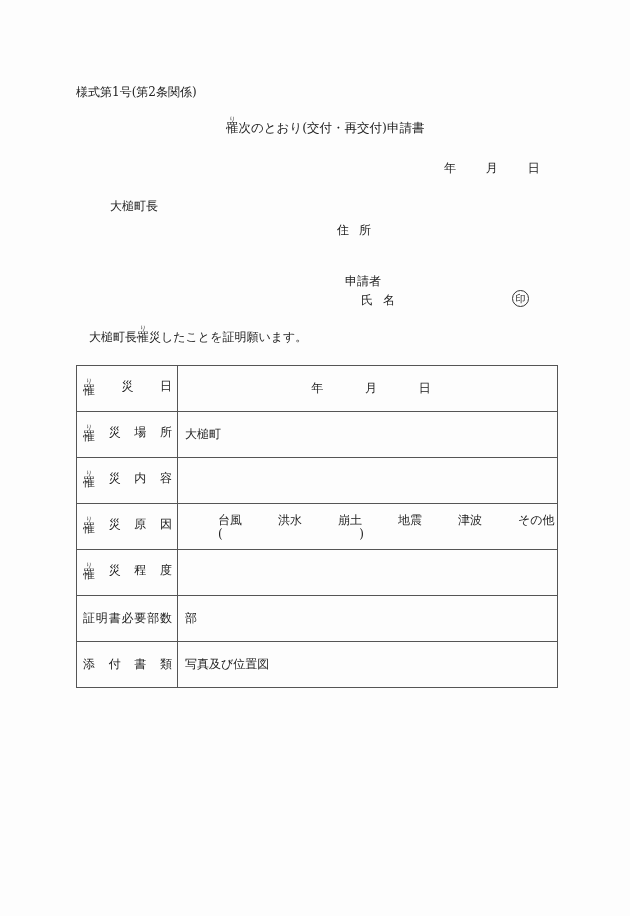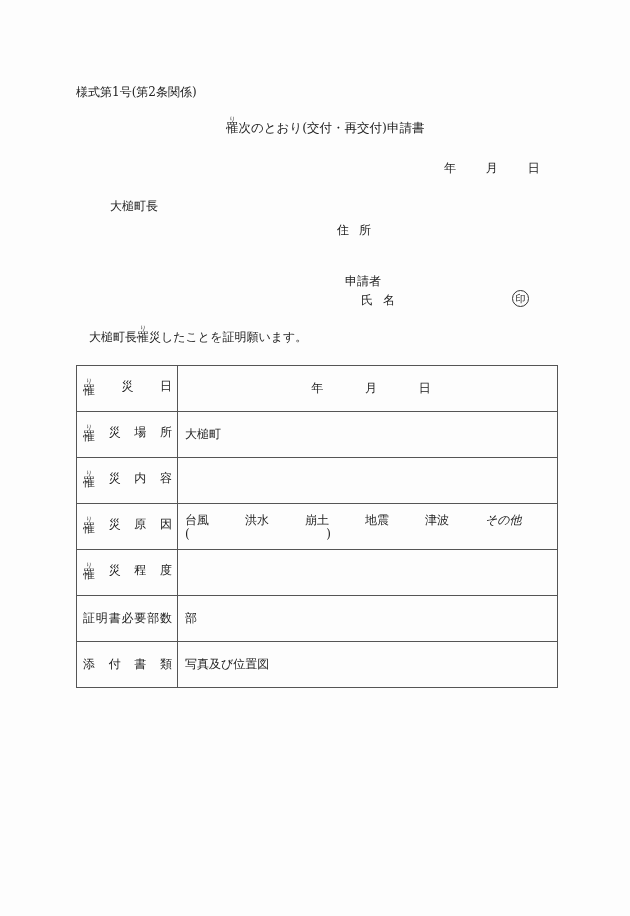--- a/index.html
+++ b/index.html
@@ -32,24 +32,24 @@
     }
     td.label { width: 100px; }
     td.label .lbl {
       display: flex; justify-content: space-between; padding: 0 5px 0 6px;
     }
     td.value { padding-left: 7px !important; }
     .date-cell { text-align: center; }
     .date-cell span { display: inline-block; margin: 0 19px; }
     .causes { display: flex; }
     .causes span { display: inline-block; width: 60px; }
-    .causes span:last-child { width: auto; font-style: italic; }
+    .causes span:last-child { width: auto; }
     .paren-row { display: flex; width: 146px; justify-content: space-between; }
     .copies { padding-left: 42px; }
-    .cell-inner { line-height: 14px; }
+    .cell-inner { line-height: 14px; margin-left: 33px; }
   </style>
 </head>
 <body>
 
 <div class="abs form-no">様式第1号(第2条関係)</div>
 
 <div class="abs title">
   <ruby><span>罹</span><rt>り</rt></ruby><span>次のとおり(交付・再交付)申請書</span>
 </div>
 

